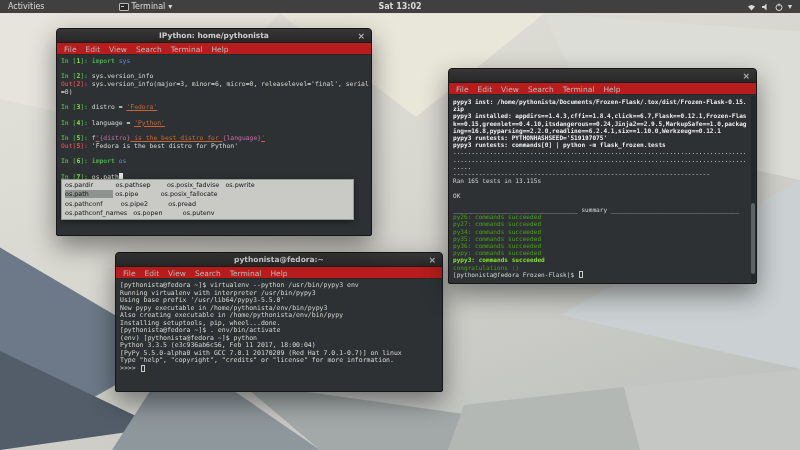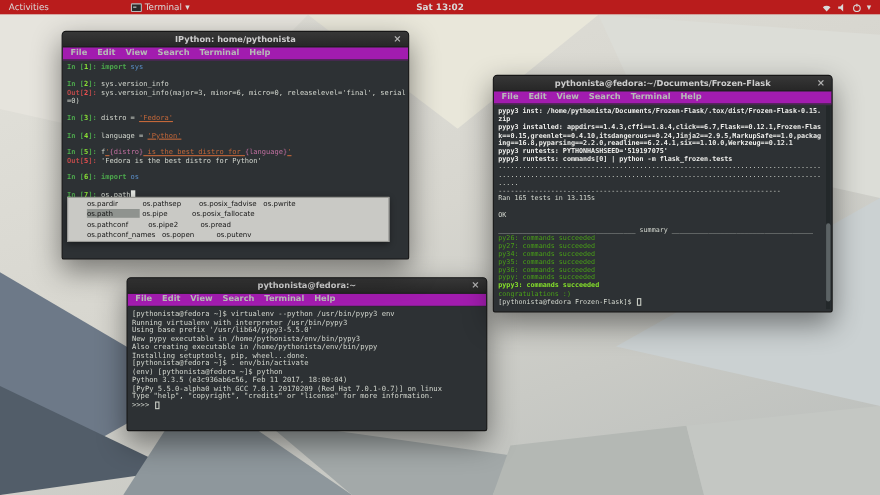--- a/index.html
+++ b/index.html
@@ -14,40 +14,40 @@
   .f3 { background:#dcddd7; clip-path:polygon(68% 3%, 100% 7%, 100% 40%, 75% 30%); }
   .f4 { background:#cbd1d2; clip-path:polygon(100% 40%, 100% 82%, 70% 70%); }
   .f5 { background:#6d7988; clip-path:polygon(0% 55%, 22% 78%, 0% 100%); }
   .f6 { background:#525d69; clip-path:polygon(0% 78%, 20% 95%, 0% 100%); }
   .f7 { background:#8e979c; clip-path:polygon(14% 100%, 22% 78%, 40% 100%); }
   .f8 { background:#a3a9a9; clip-path:polygon(40% 100%, 30% 85%, 58% 92%, 56% 100%); }
   .f9 { background:#b4b8b4; clip-path:polygon(56% 100%, 58% 90%, 78% 86%, 80% 100%); }
   .f10{ background:#c4c7c3; clip-path:polygon(80% 100%, 78% 86%, 100% 82%, 100% 100%); }
 
   
-  .topbar { position:absolute; top:0; left:0; right:0; height:13px; background:#b91c1c;
+  .topbar { position:absolute; top:0; left:0; right:0; height:13px; background:#404040;
             color:#dadada; display:flex; align-items:center; font-size:8px; z-index:60; }
   .tb-activities { padding:0 8px; }
   .tb-app { display:flex; align-items:center; gap:3px; margin-left:66px; }
   .appicon { width:10px; height:8px; border:1px solid #b9b9b9; border-radius:1px; background:#2a2a2a; position:relative; }
   .appicon::after { content:""; position:absolute; left:1px; top:2px; width:3px; height:1px; background:#cfcfcf; }
   .tb-clock { position:absolute; left:50%; transform:translateX(-50%); font-weight:bold; }
   .tb-right { margin-left:auto; display:flex; align-items:center; gap:5px; padding-right:8px; }
   .tb-right svg { display:block; }
 
   
   .window { position:absolute; background:#2d3134; border:1px solid #161616;
             border-radius:4px 4px 2px 2px; box-shadow:0 10px 26px rgba(0,0,0,.45); overflow:hidden; }
   .titlebar { height:14px; background:linear-gradient(#373737,#272727); border-bottom:1px solid #1c1c1c;
               display:flex; align-items:center; justify-content:center; position:relative;
               color:#cdcdcd; font-size:7.5px; font-weight:bold; }
   .closebtn { position:absolute; right:6px; top:0; height:14px; display:flex; align-items:center;
               color:#b3b3b3; font-size:9px; cursor:default; }
-  .menubar { height:12px; display:flex; align-items:flex-start; gap:9px; padding:0 7px;
-             background:#a21caf; color:#b6bab6; font-size:7.5px; border-bottom:1px solid #262a2c;font-weight:bold; }
+  .menubar { height:12px; display:flex; align-items:flex-end; gap:9px; padding:0 7px;
+             background:#b91c1c; color:#b6bab6; font-size:7.5px; border-bottom:1px solid #262a2c; }
   .term { position:relative; font-family:"DejaVu Sans Mono", monospace; color:#d3d7cf;
           padding:3px 4px; white-space:pre; height:calc(100% - 26px); overflow:hidden; }
 
   
   .win-ipython { left:56px;  top:28px;  width:316px; height:208px; z-index:30; }
   .win-local   { left:115px; top:252px; width:328px; height:140px; z-index:20; }
   .win-tox     { left:448px; top:68px;  width:309px; height:216px; z-index:20; }
 
   .win-ipython .term { font-size:6.4px; line-height:7.7px; }
   .win-local   .term { font-size:6.5px; line-height:7.5px; }
@@ -64,21 +64,21 @@
   .bld { color:#efefec; font-weight:bold; }
   .sgr { color:#49a017; }
   .sgb { color:#85e22a; font-weight:bold; }
   .cur { background:#e0e3df; color:#2d3134; }
   .hcur { display:inline-block; width:4px; height:7px; border:1px solid #c9cdc5;
           vertical-align:-1px; margin-left:1px; }
 
   
   .popup { position:absolute; left:4px; top:150px; width:293px; background:#c9c9c5; color:#151515;
            border:1px solid #989894; box-shadow:0 2px 6px rgba(0,0,0,.45);
-           font-size:6.4px; line-height:9.3px; padding:1px 17px; white-space:pre; }
+           font-size:6.4px; line-height:9.3px; padding:1px 3px; white-space:pre; }
   .popup .sel { background:#8f938f; padding-right:24px; margin-right:-24px; }
 
   
   .sb { position:absolute; top:27px; right:1px; bottom:2px; width:4px; background:#23282a; }
   .sb-thumb { position:absolute; left:0; width:100%; top:58%; height:38%; background:#5c6365; border-radius:2px; }
 </style>
 </head>
 <body>
 
 <div class="bg">
@@ -145,21 +145,20 @@
       <span>View</span>
       <span>Search</span>
       <span>Terminal</span>
       <span>Help</span>
     </div>
   <div class="term"><div class="tline"><span>[pythonista@fedora ~]$ virtualenv --python /usr/bin/pypy3 env</span></div><div class="tline"><span>Running virtualenv with interpreter /usr/bin/pypy3</span></div><div class="tline"><span>Using base prefix '/usr/lib64/pypy3-5.5.0'</span></div><div class="tline"><span>New pypy executable in /home/pythonista/env/bin/pypy3</span></div><div class="tline"><span>Also creating executable in /home/pythonista/env/bin/pypy</span></div><div class="tline"><span>Installing setuptools, pip, wheel...done.</span></div><div class="tline"><span>[pythonista@fedora ~]$ . env/bin/activate</span></div><div class="tline"><span>(env) [pythonista@fedora ~]$ python</span></div><div class="tline"><span>Python 3.3.5 (e3c936ab6c56, Feb 11 2017, 18:00:04)</span></div><div class="tline"><span>[PyPy 5.5.0-alpha0 with GCC 7.0.1 20170209 (Red Hat 7.0.1-0.7)] on linux</span></div><div class="tline"><span>Type "help", "copyright", "credits" or "license" for more information.</span></div><div class="tline"><span>&gt;&gt;&gt;&gt; </span><span class="hcur"> </span></div></div>
 </div>
 
 <div class="window win-tox">
   <div class="titlebar">
-    <span>pythonista@fedora:~/Documents/Frozen-Flask</span>
     <span class="closebtn">×</span>
   </div>
   <div class="menubar">
       <span>File</span>
       <span>Edit</span>
       <span>View</span>
       <span>Search</span>
       <span>Terminal</span>
       <span>Help</span>
     </div>

